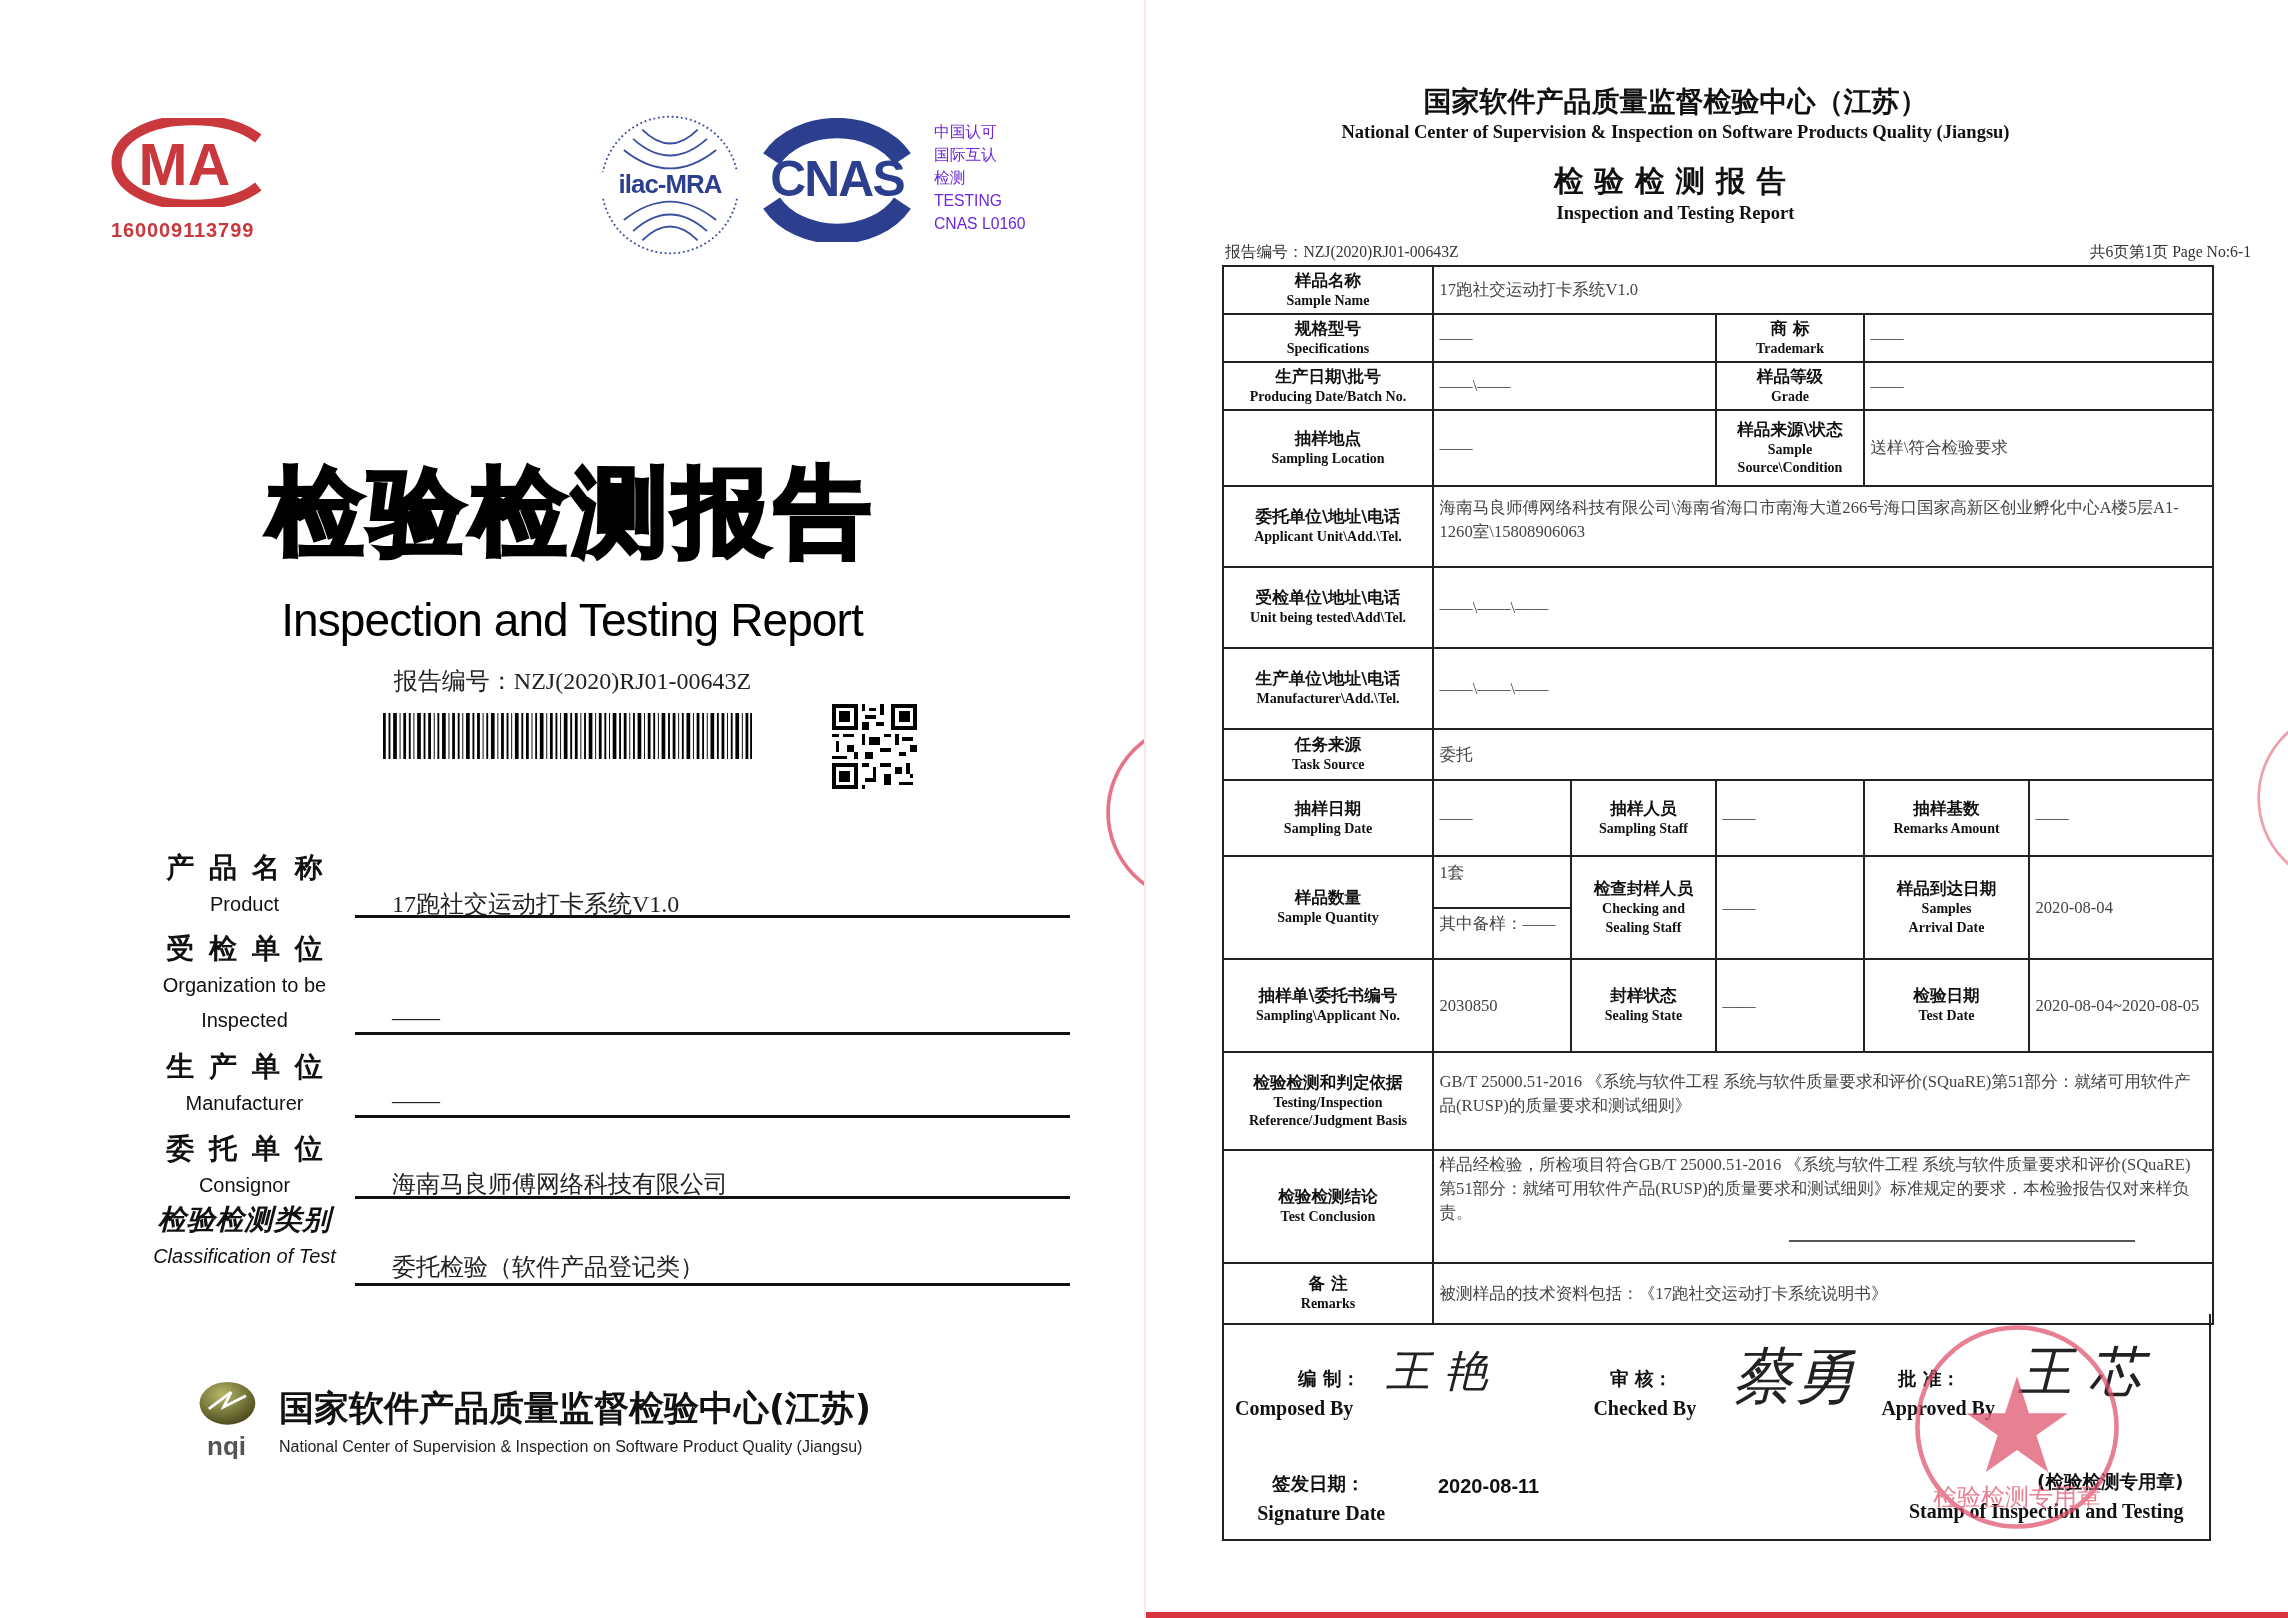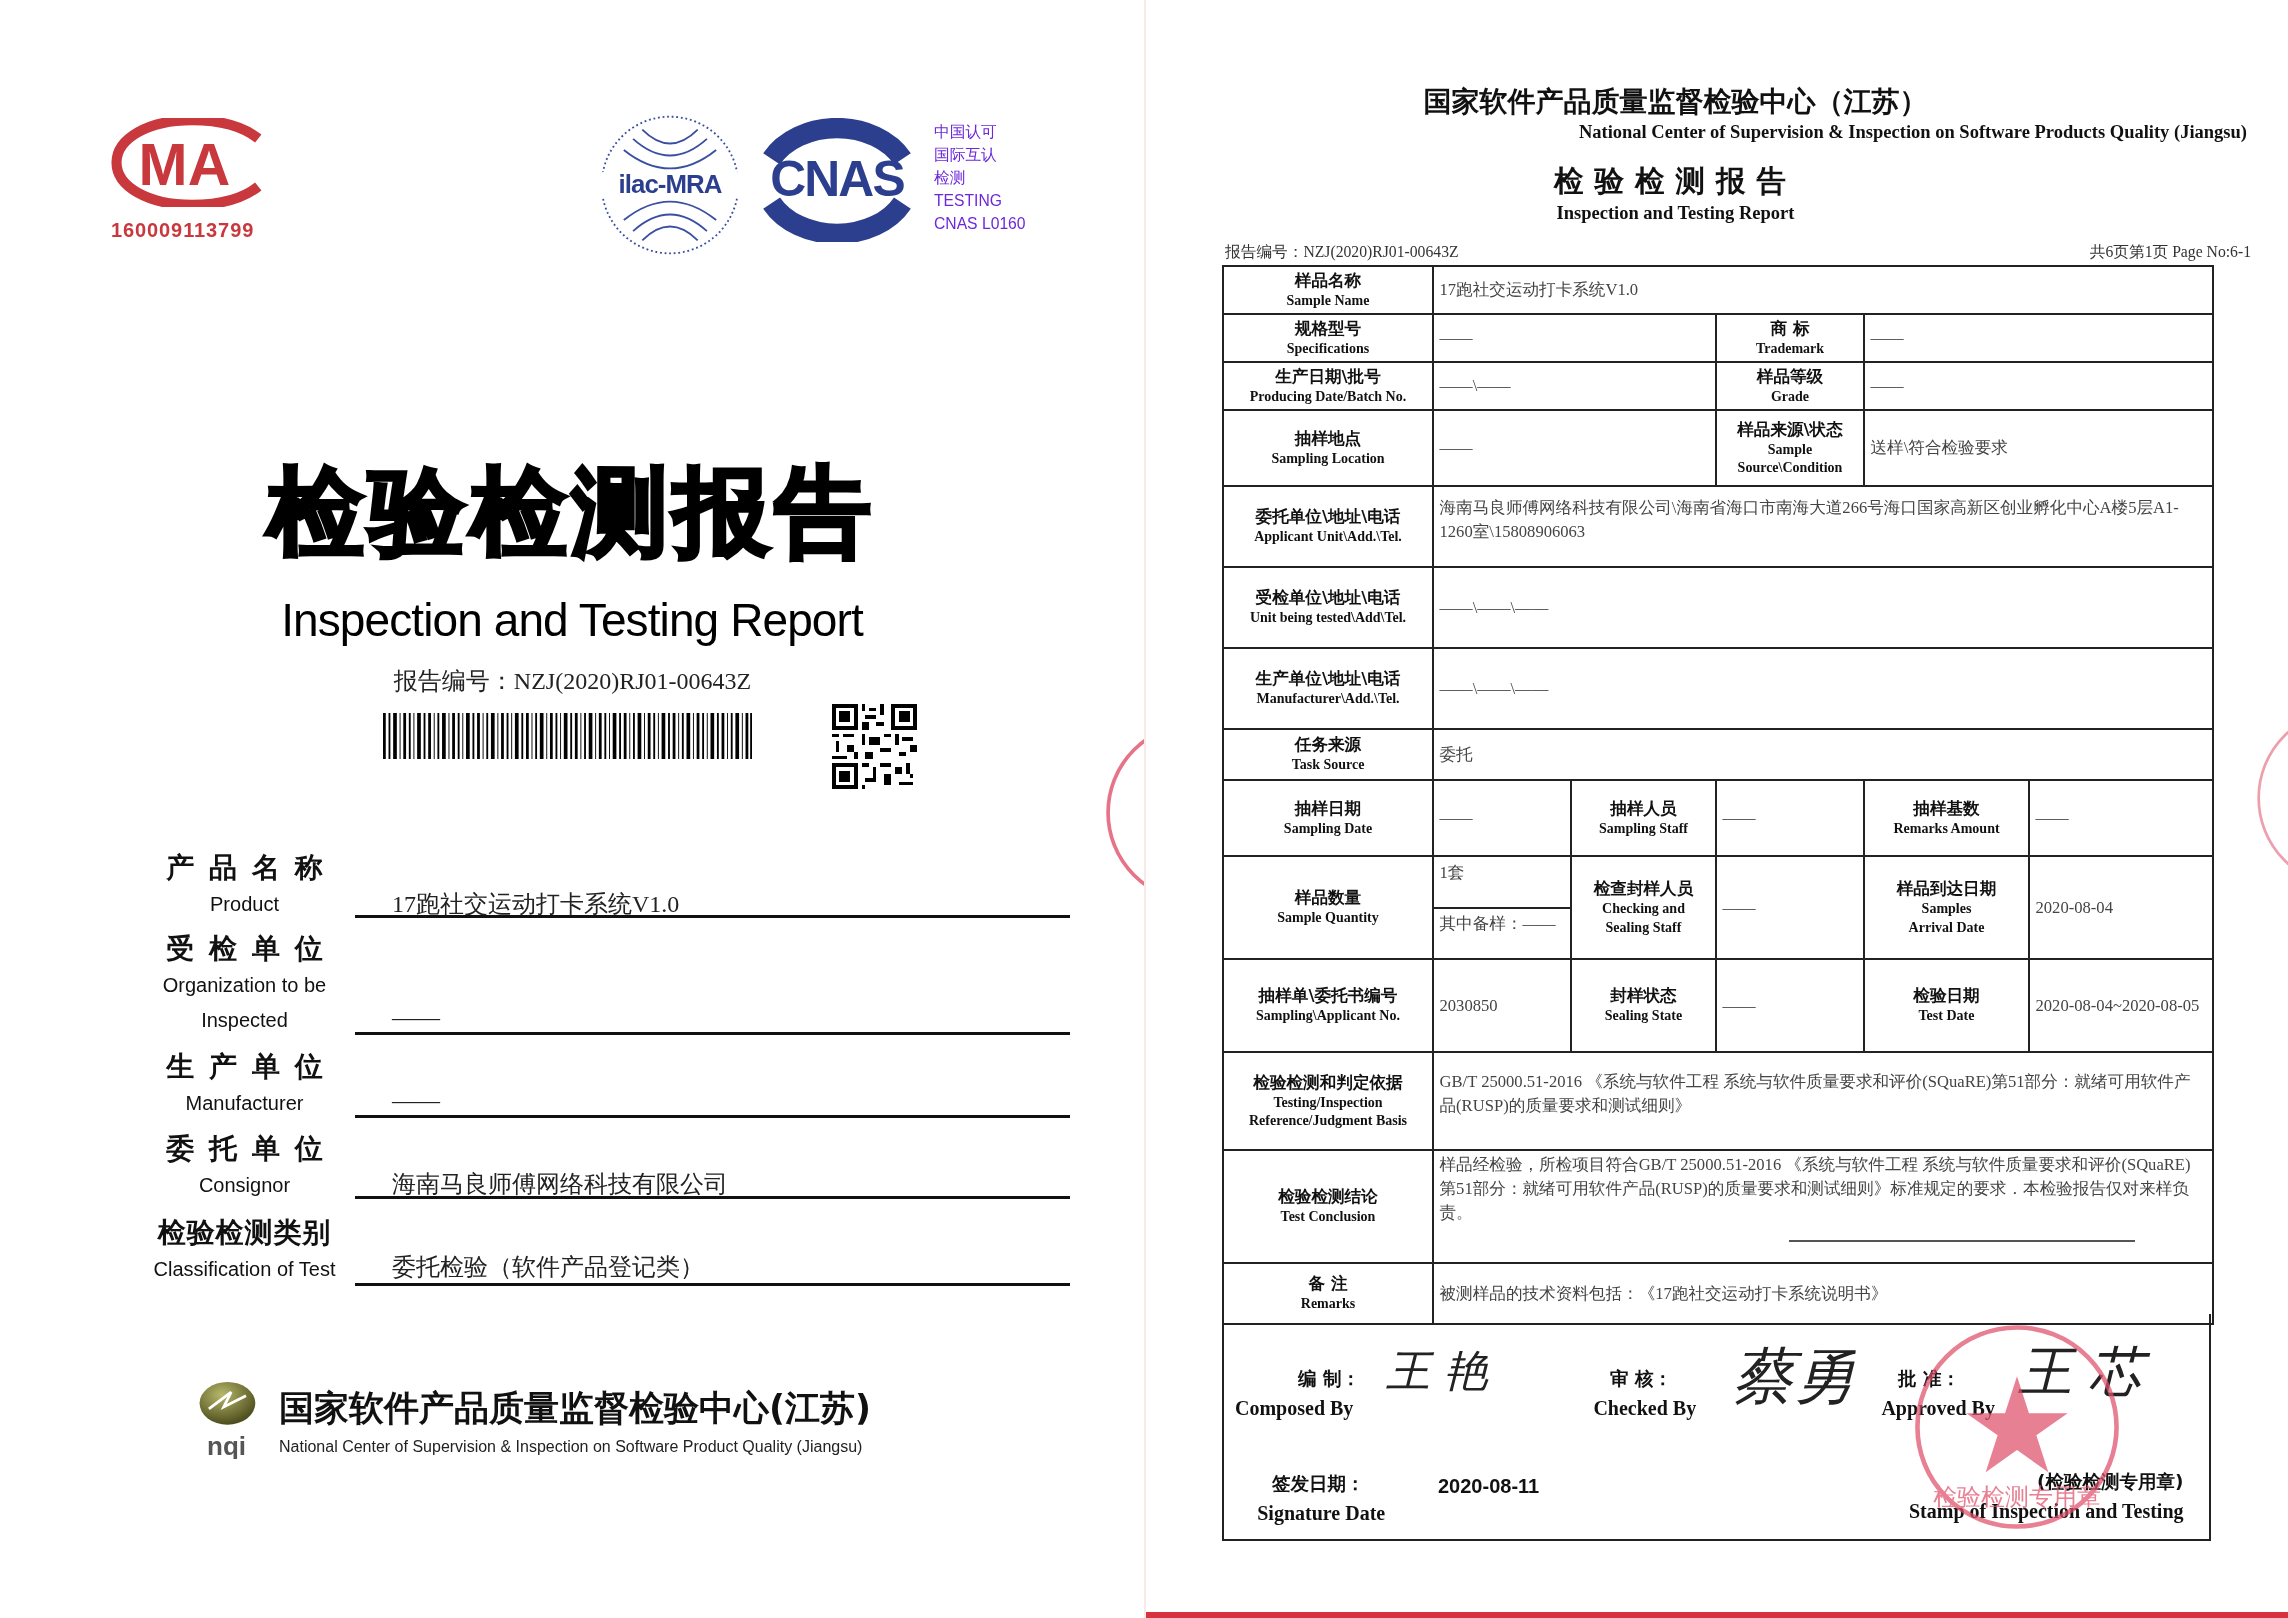--- a/index.html
+++ b/index.html
@@ -34,21 +34,21 @@
   .nqi-logo { position: absolute; left: 0; top: 0; width: 65px; height: 78px; }
   .nqi-cn { position: absolute; left: 85px; top: 3.7px; font-size: 35px; font-weight: bold; font-family: "DejaVu Sans", sans-serif; letter-spacing: 0px; color: #111; white-space: nowrap; }
   .nqi-en { position: absolute; left: 85px; top: 57px; font-size: 16px; color: #222; white-space: nowrap; }
 
   .stamp-edge-left { position: absolute; left: 1095px; top: 720px; width: 102px; height: 185px; overflow: hidden; }
   .divider { position: absolute; left: 1144px; top: 0; width: 1.8px; height: 1619px; background: #fbe9ea; }
 
   
   .report { position: absolute; left: 1146px; top: 0; width: 1143px; height: 1619px; background: #fff; font-family: "Liberation Serif", serif; }
   .r-head-cn { position: absolute; left: 0; top: 83px; width: 1143px; padding-left: 0; text-align: center; font-family: "DejaVu Sans", sans-serif; font-weight: bold; font-size: 28px; color: #111; margin-left: -42px; }
-  .r-head-en { position: absolute; left: 0; top: 122px; width: 1143px; text-align: right; font-weight: bold; font-size: 18.5px; color: #111; margin-left: -42px; }
+  .r-head-en { position: absolute; left: 0; top: 122px; width: 1143px; text-align: center; font-weight: bold; font-size: 18.5px; color: #111; margin-left: -42px; }
   .r-title-cn { position: absolute; left: 0; top: 162px; width: 1143px; text-align: center; font-family: "DejaVu Sans", sans-serif; font-weight: bold; font-size: 29.5px; letter-spacing: 11px; color: #111; margin-left: -42px; }
   .r-title-en { position: absolute; left: 0; top: 203px; width: 1143px; text-align: center; font-weight: bold; font-size: 18.5px; color: #111; margin-left: -42px; }
   .r-meta { position: absolute; left: 79px; top: 242px; width: 1026px; font-size: 15.7px; color: #333; }
   .r-meta .right { position: absolute; right: 0; top: 0; }
 
   table.rt { position: absolute; left: 76px; top: 265px; width: 989px; border-collapse: collapse; table-layout: fixed; }
   table.rt td { border: 2.8px solid #222; vertical-align: middle; }
   td.lbl { text-align: center; padding: 1.8px 1.8px; }
   td.lbl .cn { display: block; font-family: "DejaVu Sans", sans-serif; font-weight: bold; font-size: 16.6px; line-height: 22px; color: #111; }
   td.lbl .en { display: block; font-weight: bold; font-size: 14px; line-height: 18.5px; color: #111; }
@@ -270,21 +270,21 @@
     <div class="field">
       <div class="field-label" style="top:281px;">
         <div class="cn">委托单位</div>
         <div class="en">Consignor</div>
       </div>
       <div class="field-value" style="top:319px;">海南马良师傅网络科技有限公司</div>
       <div class="field-line" style="top:347px;"></div>
     </div>
 
     <div class="field">
-      <div class="field-label" style="top:365px;">
+      <div class="field-label" style="top:352px;font-style:italic;">
         <div class="cn tight">检验检测类别</div>
         <div class="en">Classification of Test</div>
       </div>
       <div class="field-value" style="top:402px;">委托检验（软件产品登记类）</div>
       <div class="field-line" style="top:434px;"></div>
     </div>
   </div>
 
   <div class="nqi">
     <svg class="nqi-logo" viewBox="0 0 70 84">

